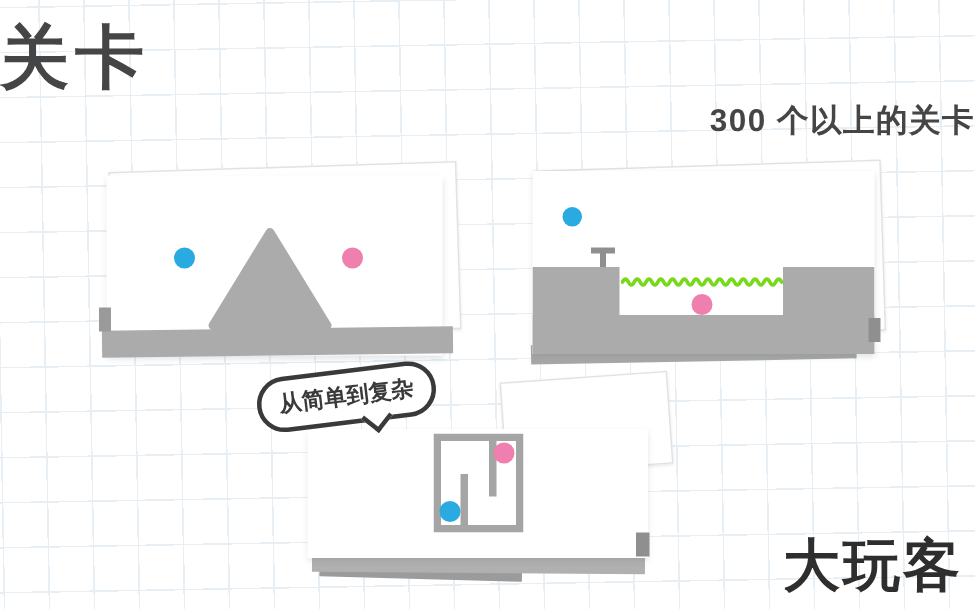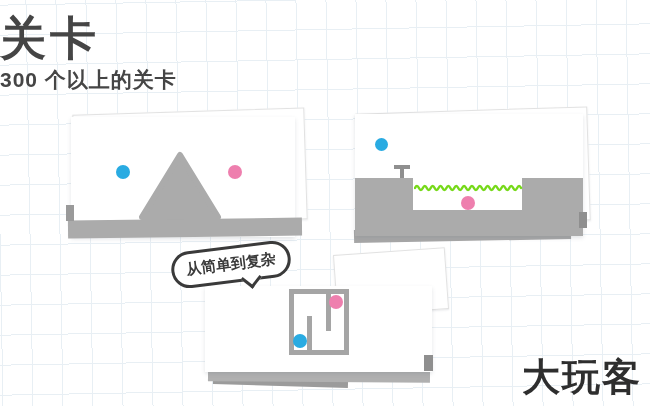--- a/index.html
+++ b/index.html
@@ -18,21 +18,21 @@
     background-image:
       repeating-linear-gradient(to right, transparent 0 29px, var(--grid-line) 29px 30px),
       repeating-linear-gradient(to bottom, transparent 0 29px, var(--grid-line) 29px 30px);
     transform:rotate(-1deg);
   }
   .page-title{
     position:absolute; top:8px; left:0; width:100%; text-align:left;
     font-size:46px; font-weight:900; color:var(--text-dark); letter-spacing:4px;
   }
   .page-subtitle{
-    position:absolute; top:66px; left:0; width:100%; text-align:left;
+    position:absolute; top:66px; left:0; width:100%; text-align:right;
     font-size:21px; font-weight:700; color:var(--text-dark); letter-spacing:1px;
   }
   .stack{position:absolute;}
   .back-card{
     position:absolute; background:#fff; border:1px solid var(--card-edge);
     box-shadow:0 1px 2px rgba(100,110,120,.15); z-index:1;
   }
   .front-card{
     position:absolute; background:#fff; z-index:2;
     box-shadow:0 2px 4px rgba(100,110,120,.18);

